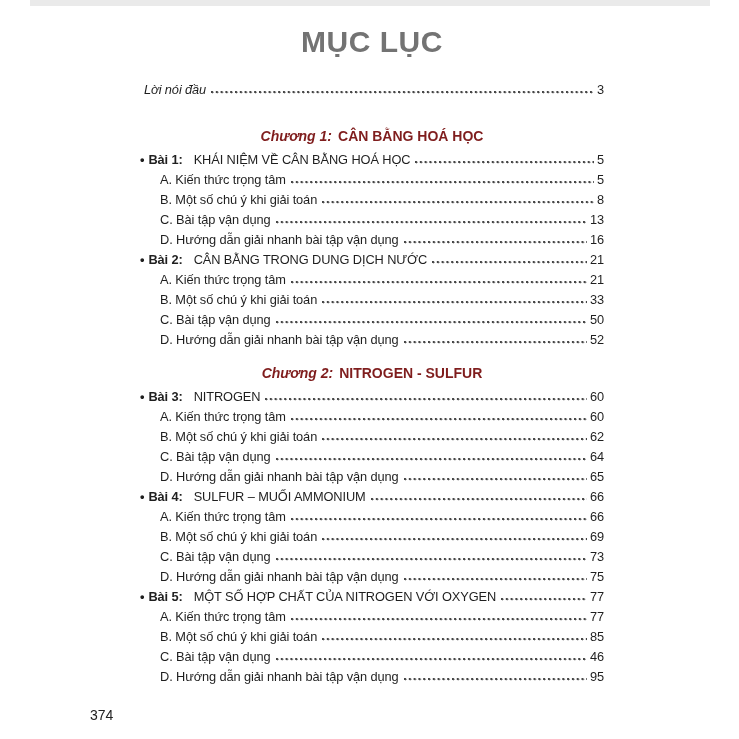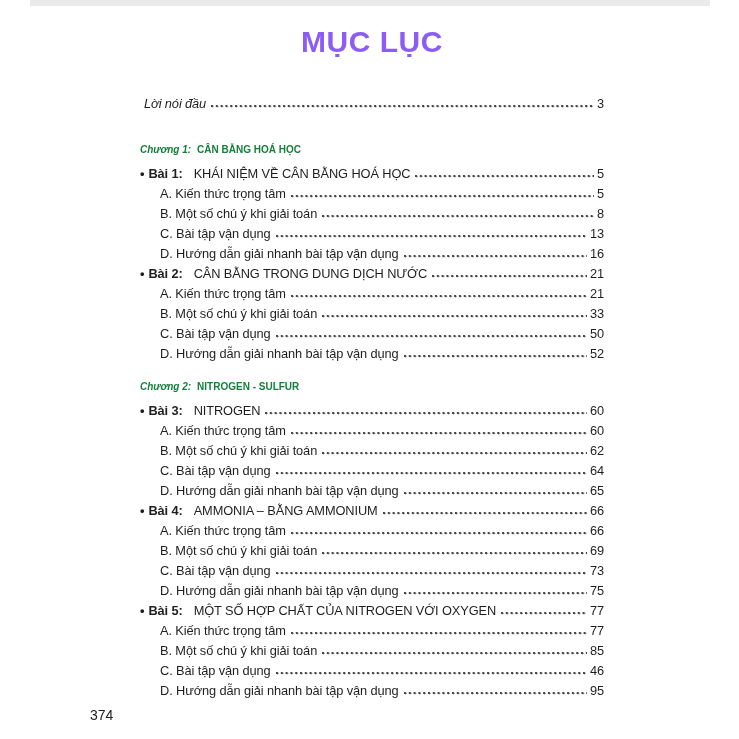--- a/index.html
+++ b/index.html
@@ -14,39 +14,39 @@
 
   .top-strip {
     position: absolute; top: 0; left: 30px; width: 680px; height: 6px;
     background: #eaeaea;
   }
 
   .title {
     position: absolute; top: 26px; left: 140px; width: 464px;
     margin: 0; text-align: center;
     font-size: 30px; line-height: 32px; font-weight: 700;
-    letter-spacing: 0.5px; color: #8b5cf6;
+    letter-spacing: 0.5px; color: #737373;
   }
 
   .toc {
-    position: absolute; left: 140px; top: 94px; width: 464px;
+    position: absolute; left: 140px; top: 80px; width: 464px;
   }
 
   .row {
     display: flex; align-items: baseline;
     height: 20px; line-height: 20px;
     font-size: 12.8px; letter-spacing: -0.1px;
     white-space: nowrap;
   }
   .row.preface { margin-bottom: 26px; }
   .pre-label { font-style: italic; padding-left: 4px; }
 
   .chapter-heading {
     margin: 13px 0 4px 0; height: 20px; line-height: 20px;
-    text-align: left; font-size: 10px; font-weight: 700; color: #15803d;
+    text-align: center; font-size: 14px; font-weight: 700; color: #7f1d1d;
   }
   .ch-label { font-style: italic; margin-right: 6px; }
 
   .bullet { font-weight: 700; margin-right: 4px; }
   .lesson-label { font-weight: 700; margin-right: 11px; text-align: right; }
   .item { padding-left: 20px; }
 
   .leader {
     flex: 1 1 auto; height: 4px; margin: 0 3px 0 5px;
     background-image: radial-gradient(circle at 1.2px 2.2px, #454545 1.05px, transparent 1.45px);
@@ -176,21 +176,21 @@
 
   <div class="row item">
     <span class="item-label">D. Hướng dẫn giải nhanh bài tập vận dụng</span>
     <span class="leader"></span>
     <span class="pg">65</span>
   </div>
 
   <div class="row lesson">
     <span class="bullet">•</span>
     <span class="lesson-label">Bài 4:</span>
-    <span class="lesson-title">AMMONIA – BẰNG AMMONIUM</span>
+    <span class="lesson-title">SULFUR – MUỐI AMMONIUM</span>
     <span class="leader"></span>
     <span class="pg">66</span>
   </div>
 
   <div class="row item">
     <span class="item-label">A. Kiến thức trọng tâm</span>
     <span class="leader"></span>
     <span class="pg">66</span>
   </div>
 

